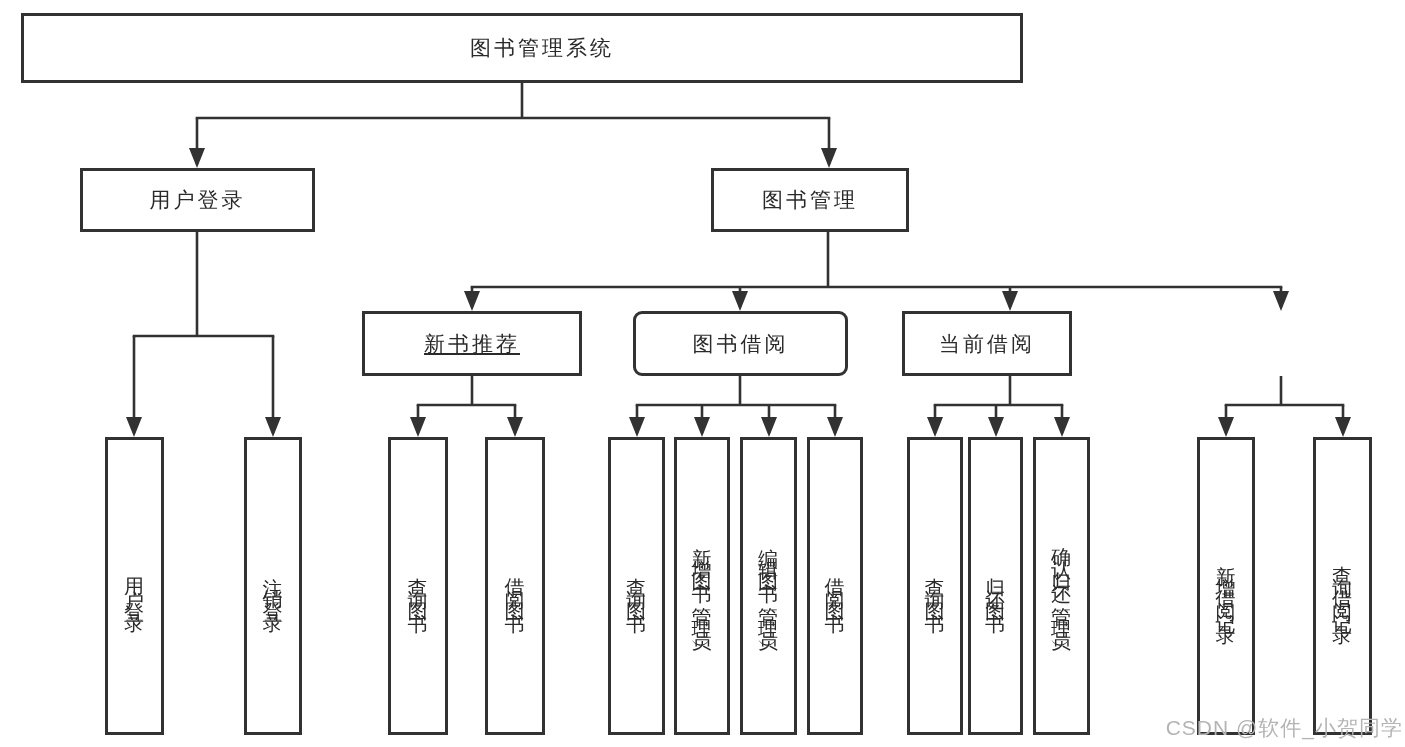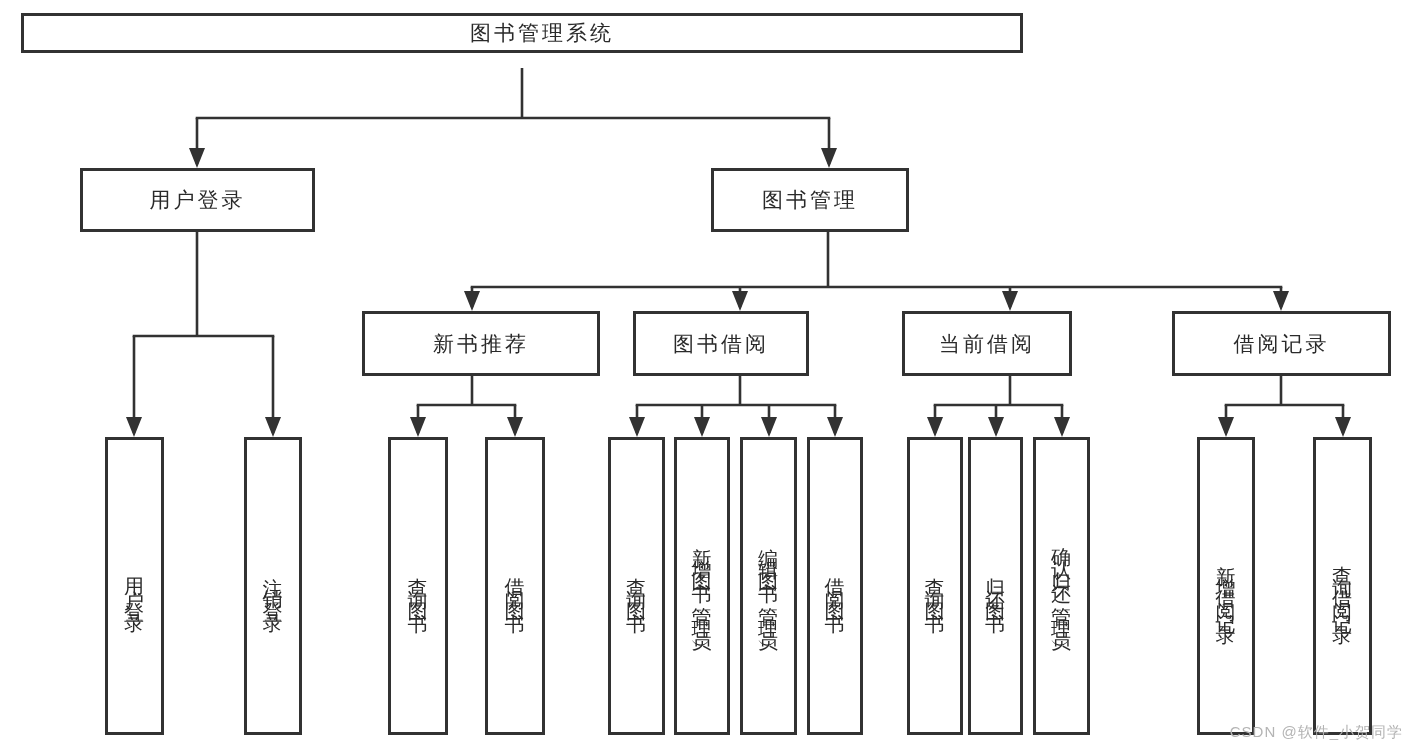--- a/index.html
+++ b/index.html
@@ -32,21 +32,21 @@
     text-orientation:mixed;
     font-size:20px;
     letter-spacing:12px;
     line-height:1;
     color:var(--text,#2a2a2a);
     white-space:nowrap;
   }
   .watermark{
     position:absolute;
     right:2px;bottom:5px;
-    font-size:15px;
+    font-size:21px;
     color:var(--wm,#b4b4b4);
     letter-spacing:1px;
     white-space:nowrap;
   }
 </style>
 </head>
 <body>
 
 <div id="stage">
 
@@ -98,42 +98,39 @@
       <line x1="1062" y1="405" x2="1062" y2="433" stroke="#323232" stroke-width="2.6"></line>
       <polygon points="1062,437 1054,417 1070,417" fill="#323232"></polygon>
       <line x1="1281" y1="376" x2="1281" y2="405" stroke="#323232" stroke-width="2.6"></line>
       <line x1="1224.7" y1="405" x2="1344.3" y2="405" stroke="#323232" stroke-width="2.6"></line>
       <line x1="1226" y1="405" x2="1226" y2="433" stroke="#323232" stroke-width="2.6"></line>
       <polygon points="1226,437 1218,417 1234,417" fill="#323232"></polygon>
       <line x1="1343" y1="405" x2="1343" y2="433" stroke="#323232" stroke-width="2.6"></line>
       <polygon points="1343,437 1335,417 1351,417" fill="#323232"></polygon>
     </svg>
 
-  <div class="node root" style="left:21px;top:13px;width:1002px;height:40px;padding-left:40px;">
+  <div class="node root" style="left:21px;top:13px;width:1002px;height:70px;padding-left:40px;">
     <span class="h-label">图书管理系统</span>
   </div>
 
   <div class="node" style="left:80px;top:168px;width:235px;height:64px;">
     <span class="h-label">用户登录</span>
   </div>
   <div class="node" style="left:711px;top:168px;width:198px;height:64px;">
     <span class="h-label">图书管理</span>
   </div>
 
-  <div class="node" style="left:362px;top:311px;width:238px;height:65px;">
+  <div class="node" style="left:362px;top:311px;width:220px;height:65px;text-decoration:underline;">
     <span class="h-label">新书推荐</span>
   </div>
-  <div class="node" style="left:633px;top:311px;width:176px;height:65px;">
+  <div class="node" style="left:633px;top:311px;width:215px;height:65px;border-radius:9px;">
     <span class="h-label">图书借阅</span>
   </div>
   <div class="node" style="left:902px;top:311px;width:170px;height:65px;">
     <span class="h-label">当前借阅</span>
-  </div>
-  <div class="node" style="left:1172px;top:311px;width:219px;height:65px;">
-    <span class="h-label">借阅记录</span>
   </div>
 
   <div class="node leaf" style="left:105px;width:59px;">
     <span class="v-label">用户登录</span>
   </div>
   <div class="node leaf" style="left:244px;width:58px;">
     <span class="v-label">注销登录</span>
   </div>
   <div class="node leaf" style="left:388px;width:60px;">
     <span class="v-label">查询图书</span>

